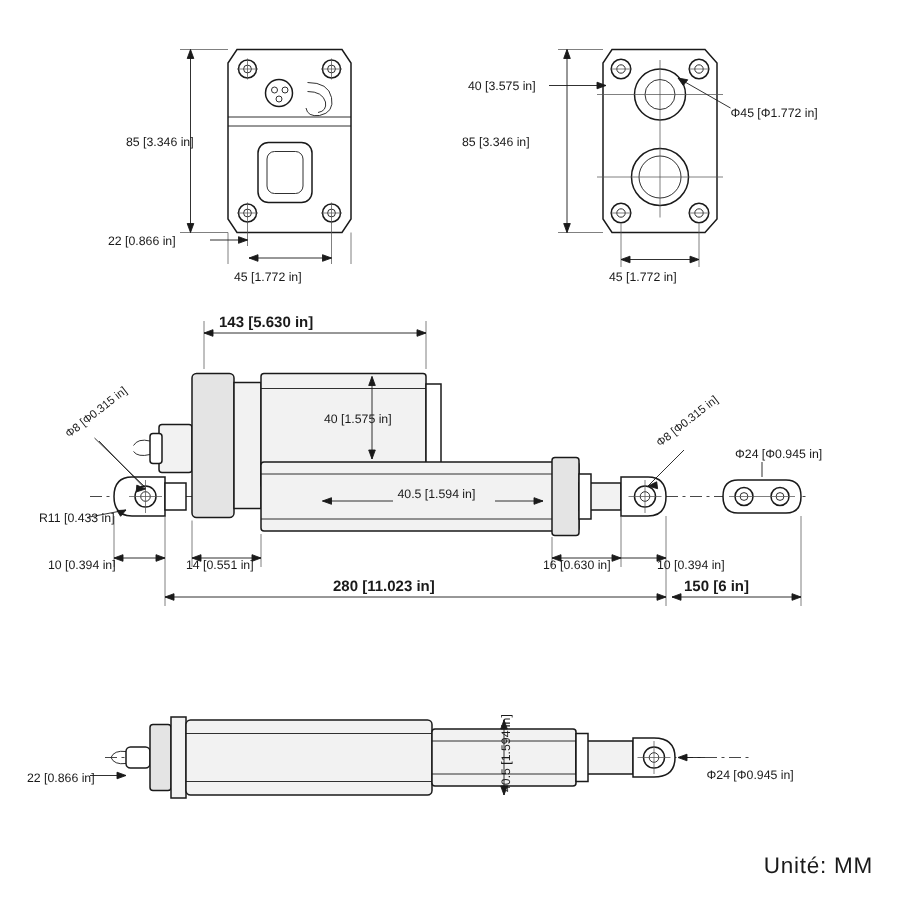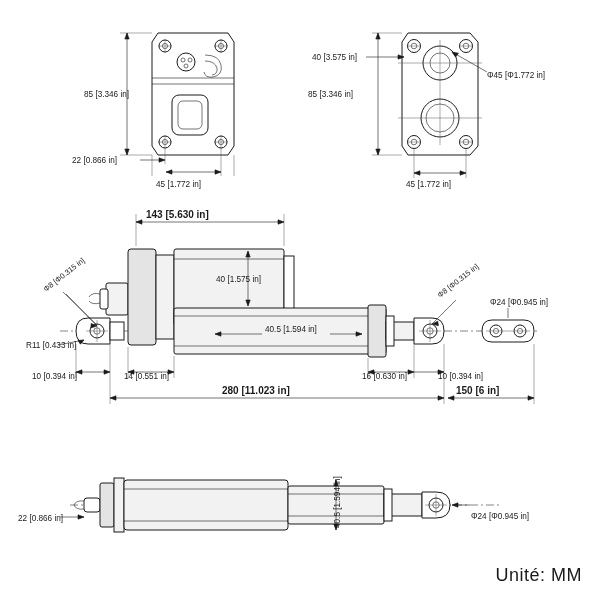--- a/index.html
+++ b/index.html
@@ -19,21 +19,21 @@
   }
   #sheet svg {
     position: absolute;
     left: 0;
     top: 0;
   }
   .unit-label {
     position: absolute;
     right: 18px;
     bottom: 14px;
-    font-size: 18px;
+    font-size: 15px;
     color: #1a1a1a;
     letter-spacing: 0.5px;
     font-family: "Liberation Sans", sans-serif;
     margin-top: 44px;
   }
   text {
     font-family: "Liberation Sans", sans-serif;
     fill: #1a1a1a;
   }
   .dim {

